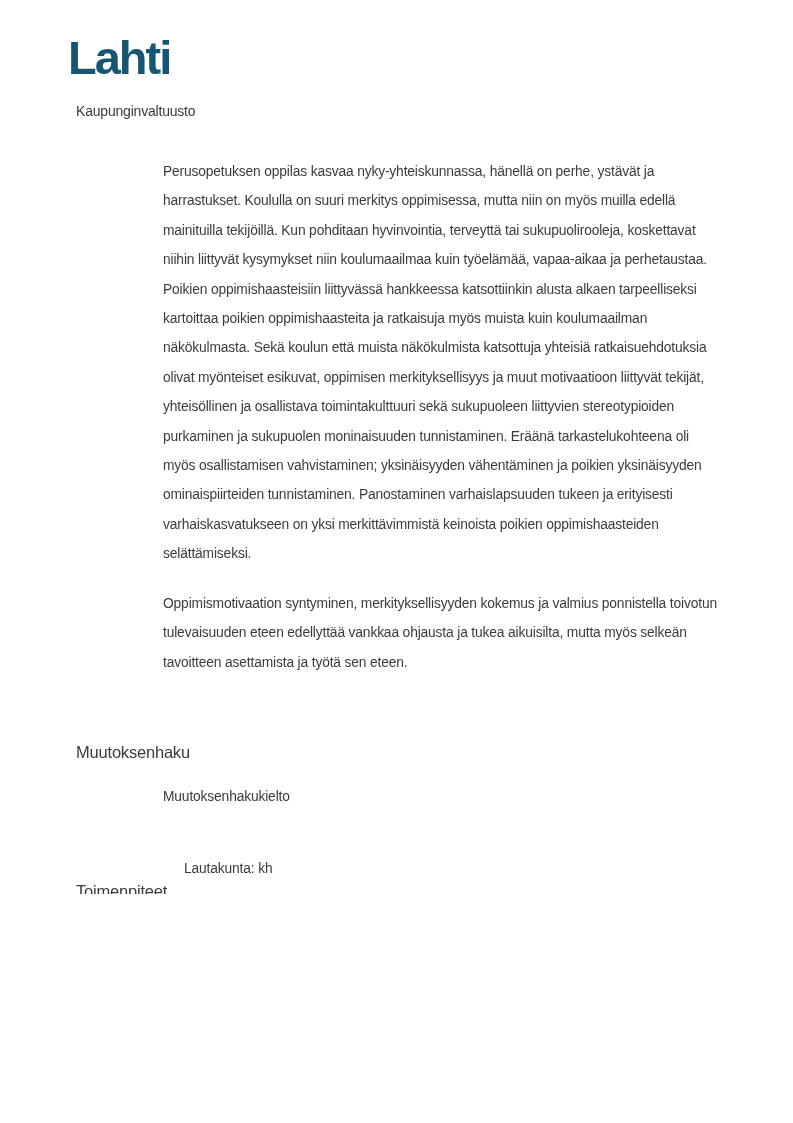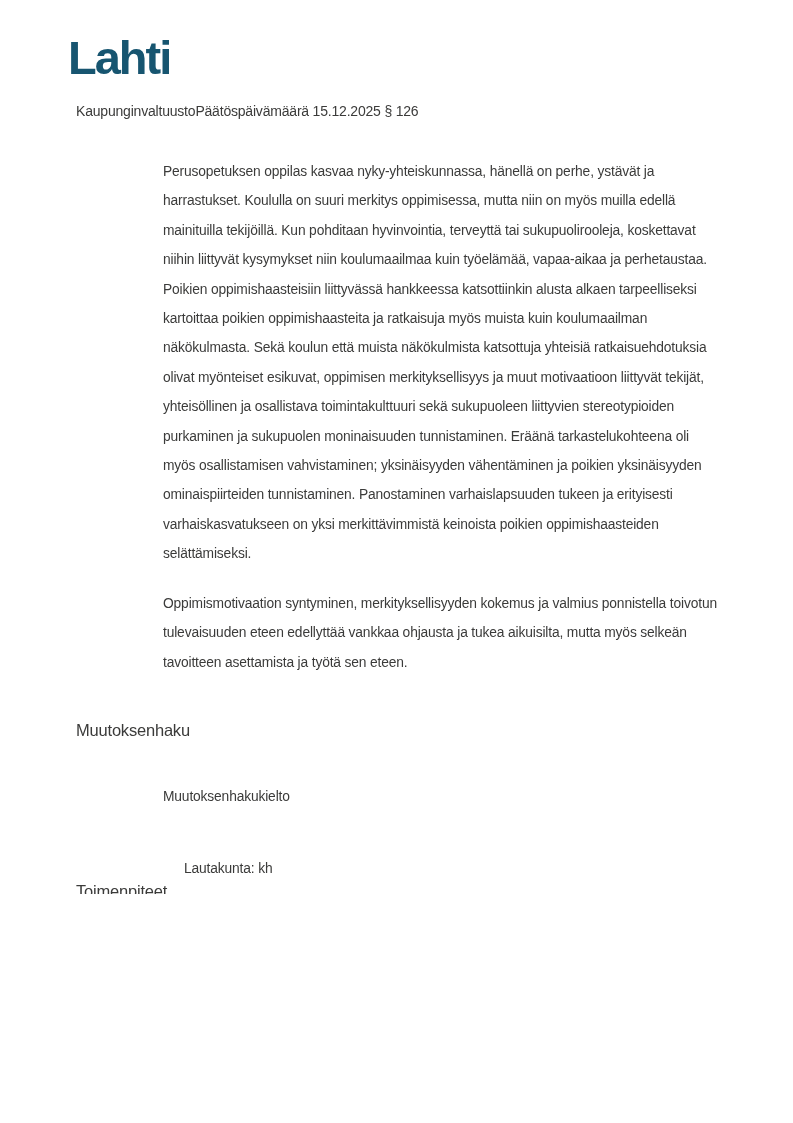--- a/index.html
+++ b/index.html
@@ -57,37 +57,36 @@
     color: #3b3b3a;
     letter-spacing: -0.2px;
   }
   .section-item {
     position: absolute;
     left: 163px;
     font-size: 13.8px;
     color: #3b3b3a;
     letter-spacing: -0.15px;
   }
-  #sec1-heading { top: 721px; }
+  #sec1-heading { top: 743px; }
   #sec1-item-0  { top: 789px; }
   #sec2-heading { top: 882px; }
   #sec2-item-0  { top: 861px; margin-left: 21px; }
   #sec2-item-1  { top: 906px; }
   #sec2-item-2  { top: 915px; }
 </style>
 </head>
 <body>
 
 <div class="page">
 
   <div class="logo" style="color: rgb(23, 85, 112);">Lahti</div>
 
   <div class="header-row">
     <span>Kaupunginvaltuusto</span>
-    <span>Päätöspäivämäärä 15.12.2025 § 126</span>
   </div>
 
   <div class="body-block">
     <p>Perusopetuksen oppilas kasvaa nyky-yhteiskunnassa, hänellä on perhe, ystävät ja harrastukset. Koululla on suuri merkitys oppimisessa, mutta niin on myös muilla edellä mainituilla tekijöillä. Kun pohditaan hyvinvointia, terveyttä tai sukupuolirooleja, koskettavat niihin liittyvät kysymykset niin koulumaailmaa kuin työelämää, vapaa-aikaa ja perhetaustaa. Poikien oppimishaasteisiin liittyvässä hankkeessa katsottiinkin alusta alkaen tarpeelliseksi kartoittaa poikien oppimishaasteita ja ratkaisuja myös muista kuin koulumaailman näkökulmasta. Sekä koulun että muista näkökulmista katsottuja yhteisiä ratkaisuehdotuksia olivat myönteiset esikuvat, oppimisen merkityksellisyys ja muut motivaatioon liittyvät tekijät, yhteisöllinen ja osallistava toimintakulttuuri sekä sukupuoleen liittyvien stereotypioiden purkaminen ja sukupuolen moninaisuuden tunnistaminen. Eräänä tarkastelukohteena oli myös osallistamisen vahvistaminen; yksinäisyyden vähentäminen ja poikien yksinäisyyden ominaispiirteiden tunnistaminen. Panostaminen varhaislapsuuden tukeen ja erityisesti varhaiskasvatukseen on yksi merkittävimmistä keinoista poikien oppimishaasteiden selättämiseksi.</p>
     <p>Oppimismotivaation syntyminen, merkityksellisyyden kokemus ja valmius ponnistella toivotun tulevaisuuden eteen edellyttää vankkaa ohjausta ja tukea aikuisilta, mutta myös selkeän tavoitteen asettamista ja työtä sen eteen.</p>
   </div>
 
   <div id="sec1-heading" class="section-heading">Muutoksenhaku</div>
   <div id="sec1-item-0" class="section-item">Muutoksenhakukielto</div>
 

